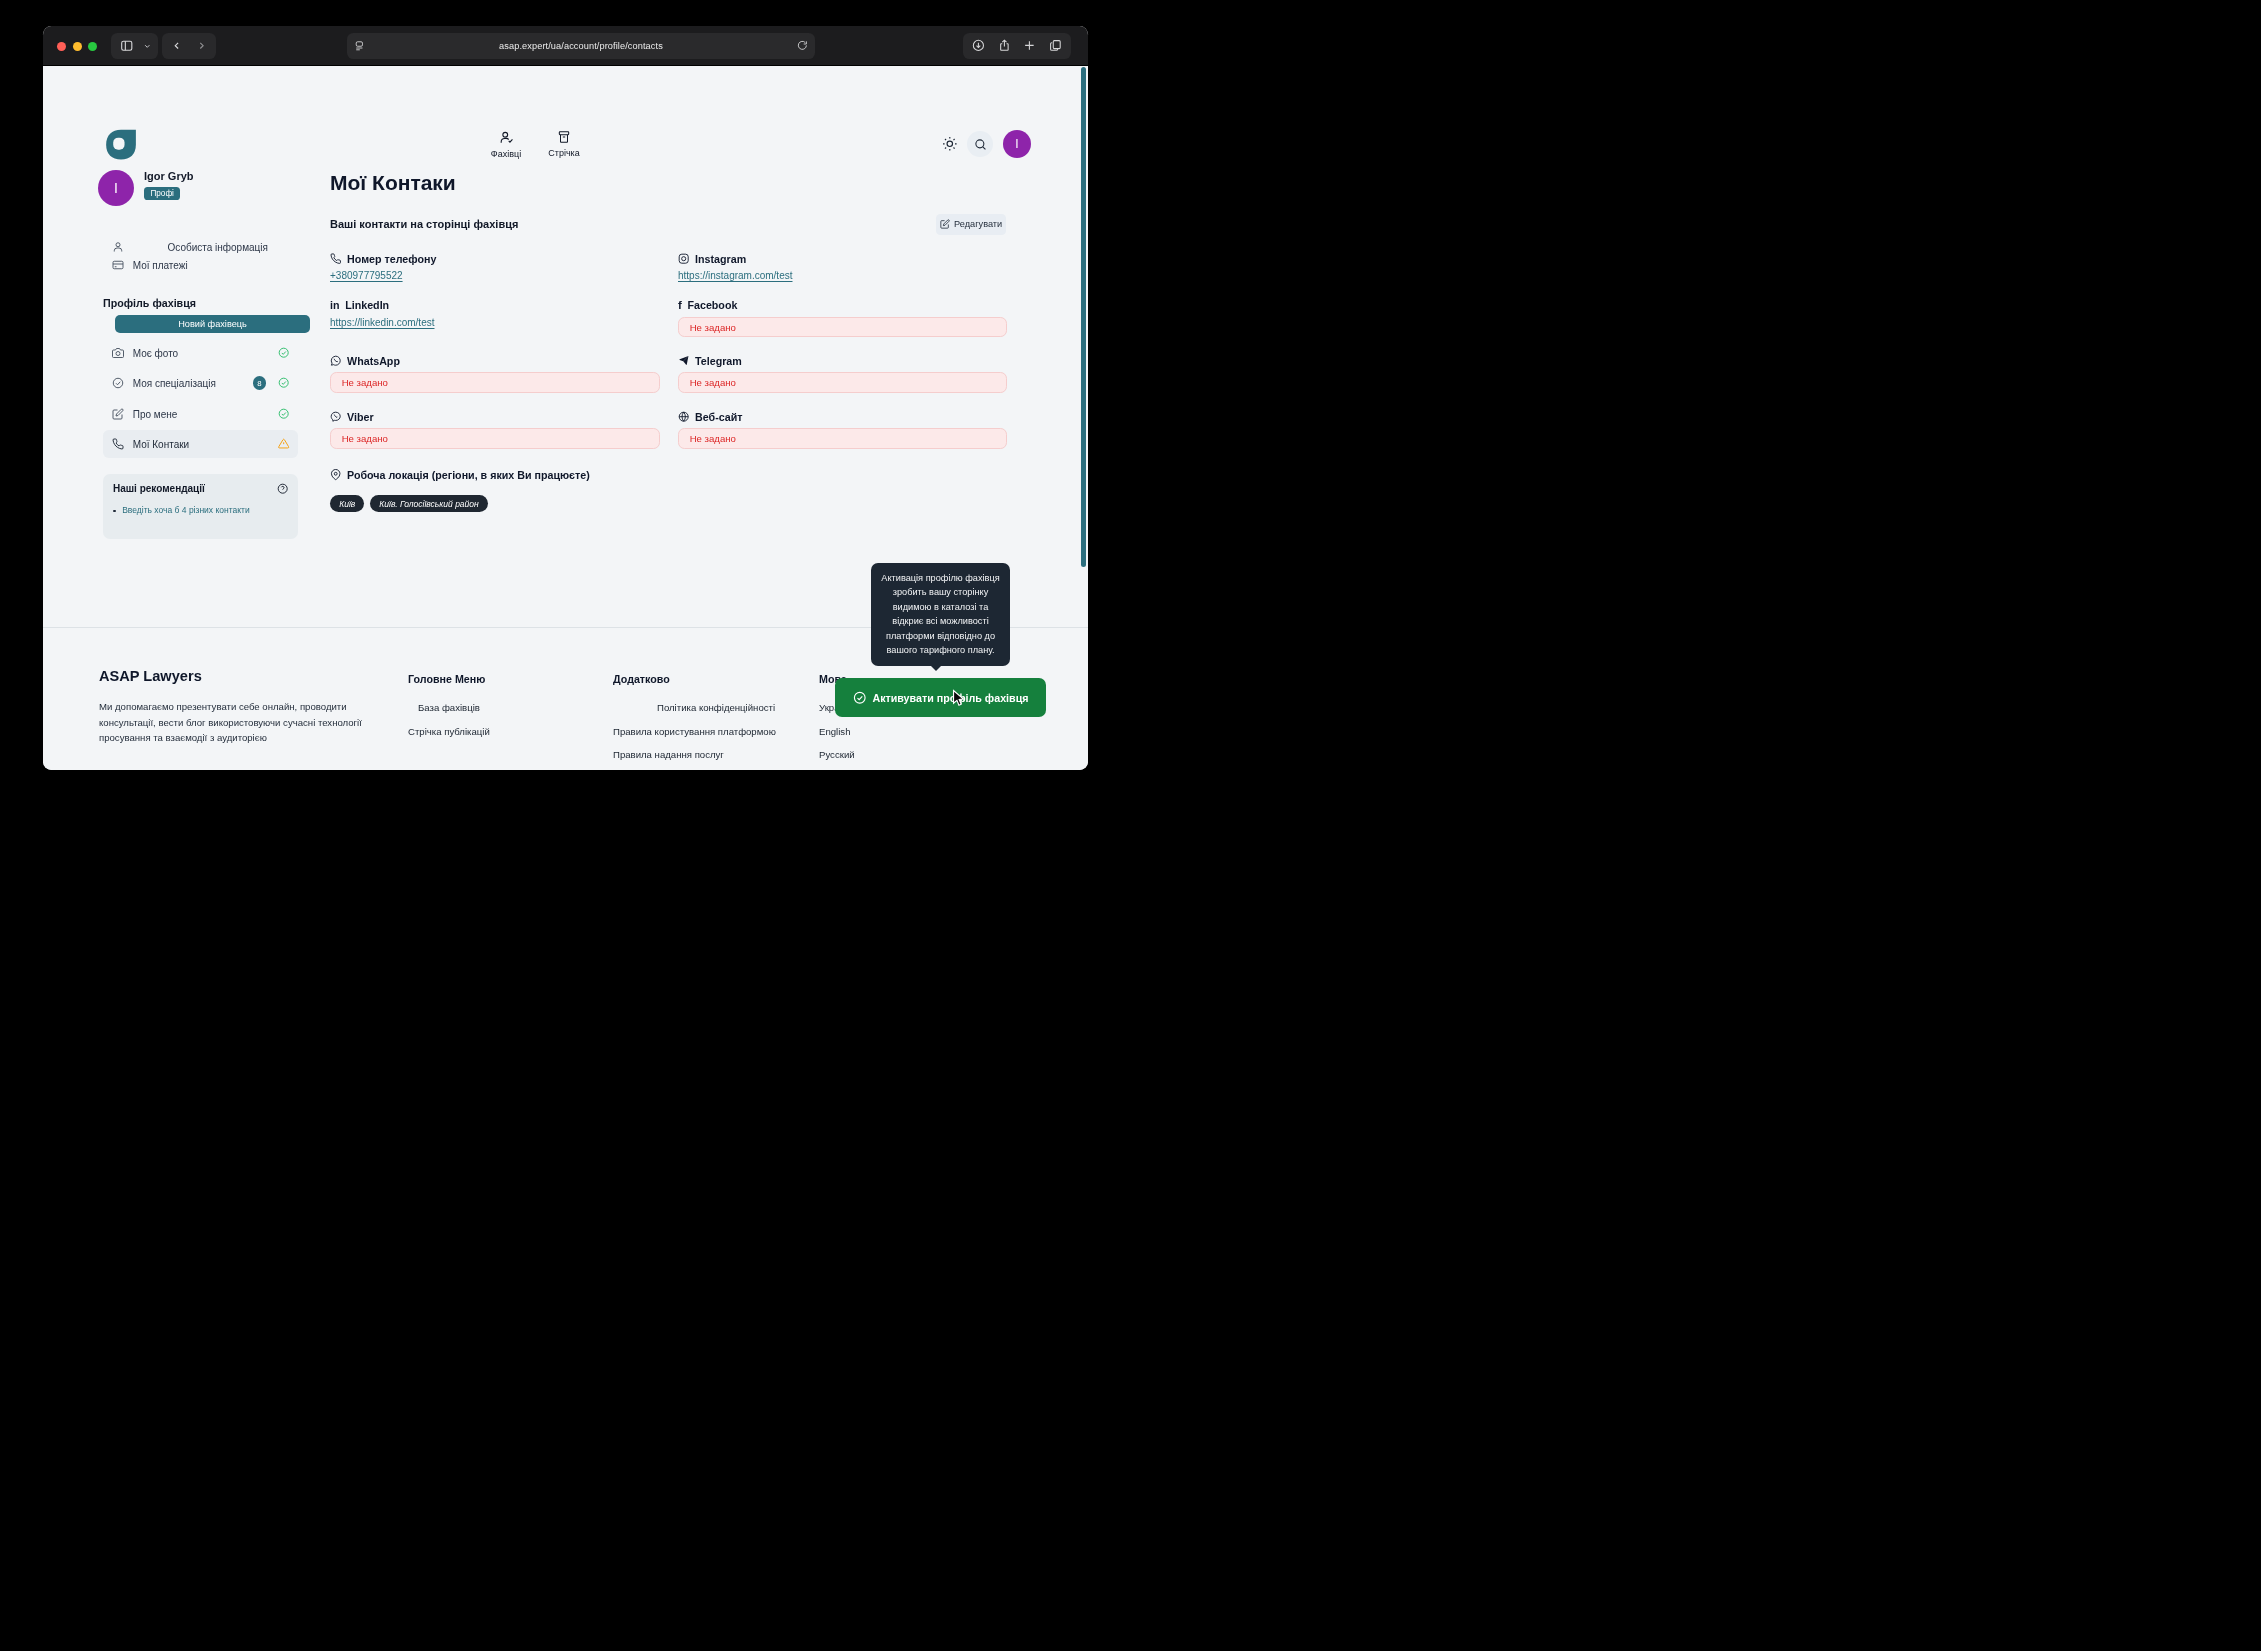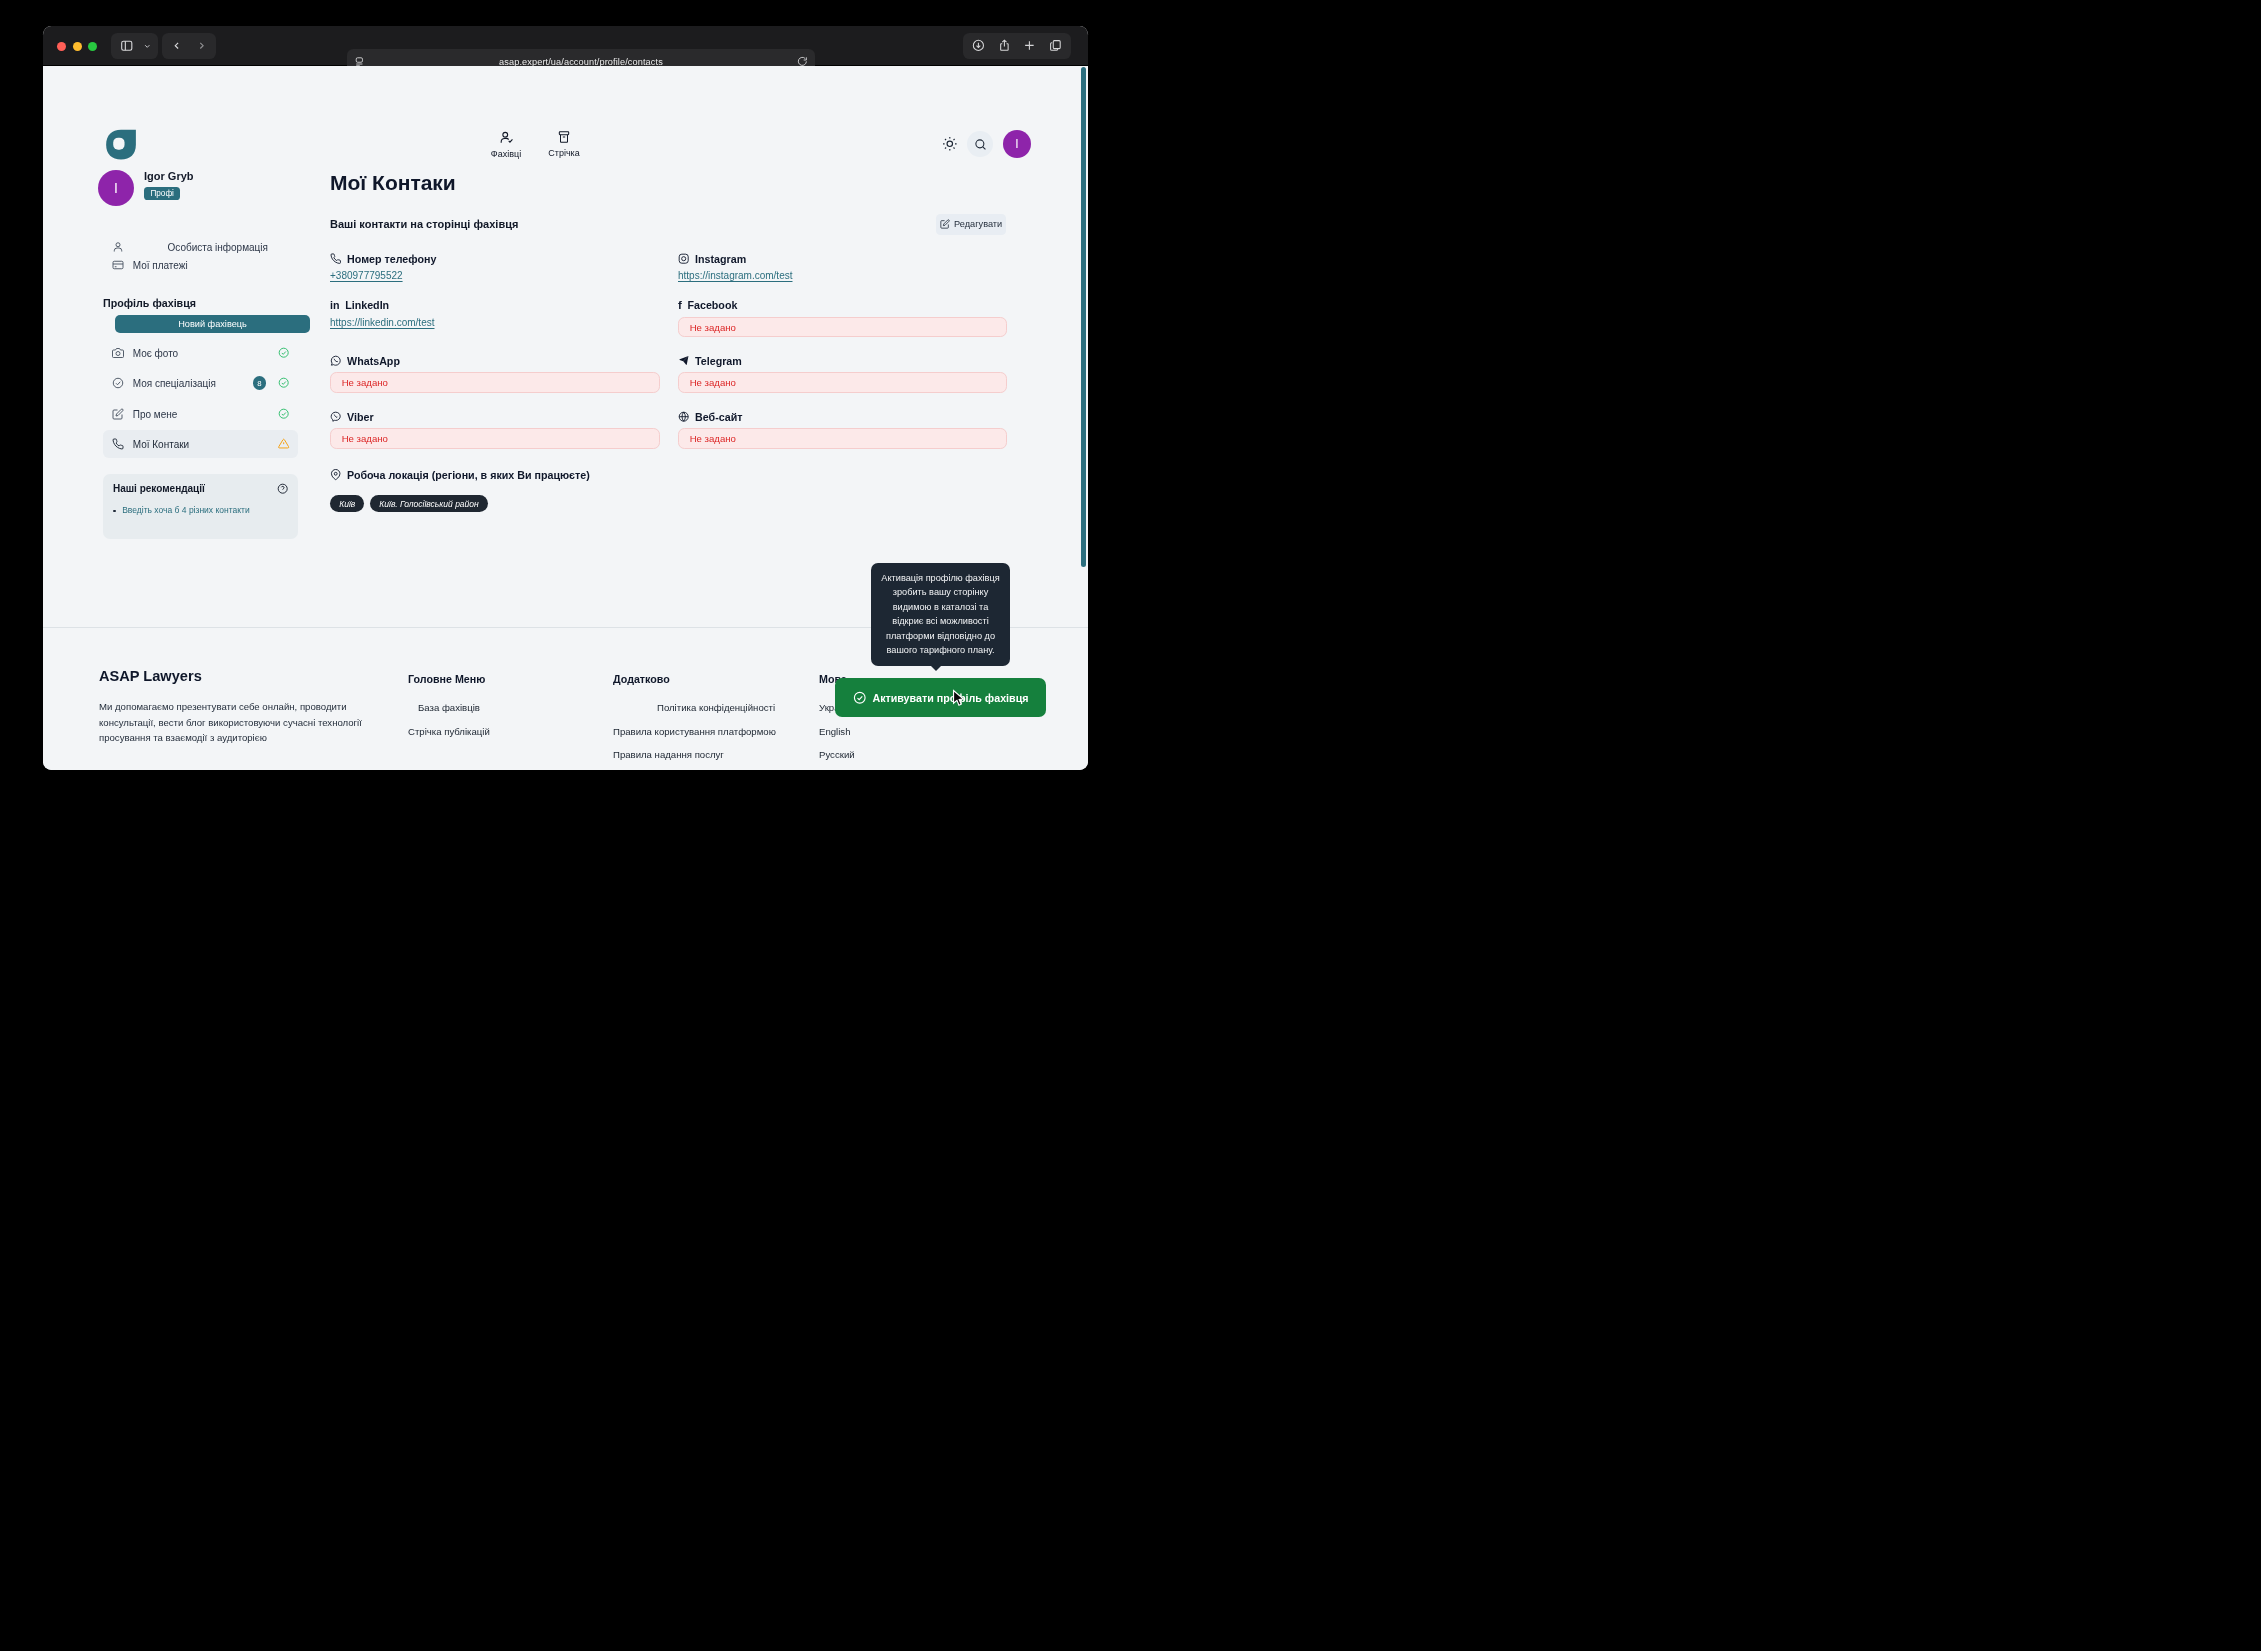--- a/index.html
+++ b/index.html
@@ -12,21 +12,21 @@
   
   .titlebar { position:relative; height:40px; background:#1c1c1e; border-bottom:0.7px solid #000; }
   .lights { position:absolute; left:14px; top:15.6px; display:flex; gap:6.4px; }
   .light { width:9.2px; height:9.2px; border-radius:50%; }
   .l-red{background:#ff5f57;} .l-yel{background:#febc2e;} .l-grn{background:#28c840;}
   .tb-group { position:absolute; top:7px; height:25.6px; background:#29292b; border-radius:6.4px;
               display:flex; align-items:center; justify-content:center; }
   .tb-icon { color:#d6d6d8; display:flex; align-items:center; justify-content:center; width:25.6px; height:25.6px; }
   .tb-icon.dim { color:#8e8e90; }
   .urlbar { position:absolute; left:304px; top:7px; width:468px; height:25.6px; background:#2a2a2c;
-            border-radius:6.4px; display:flex; align-items:center; color:#ececec; font-size:9.2px;margin-top:16px; }
+            border-radius:6.4px; display:flex; align-items:center; color:#ececec; font-size:9.2px; }
   .urlbar .addr { flex:1; text-align:center; letter-spacing:0.1px; }
 
   
   .page { position:relative; height:704px; background:#f3f5f7; overflow:hidden; }
   .scroll-thumb { position:absolute; right:2.1px; top:1.4px; width:5px; height:500px; border-radius:2.8px;
                   background:#2b6e7e; z-index:40; }
 
   .topbar { position:absolute; left:0; top:0; width:100%; height:25.6px; background:#eef1f4;
             display:flex; align-items:center; justify-content:space-between; padding:0 57px;
             font-size:9.2px; color:#1f2937; }

